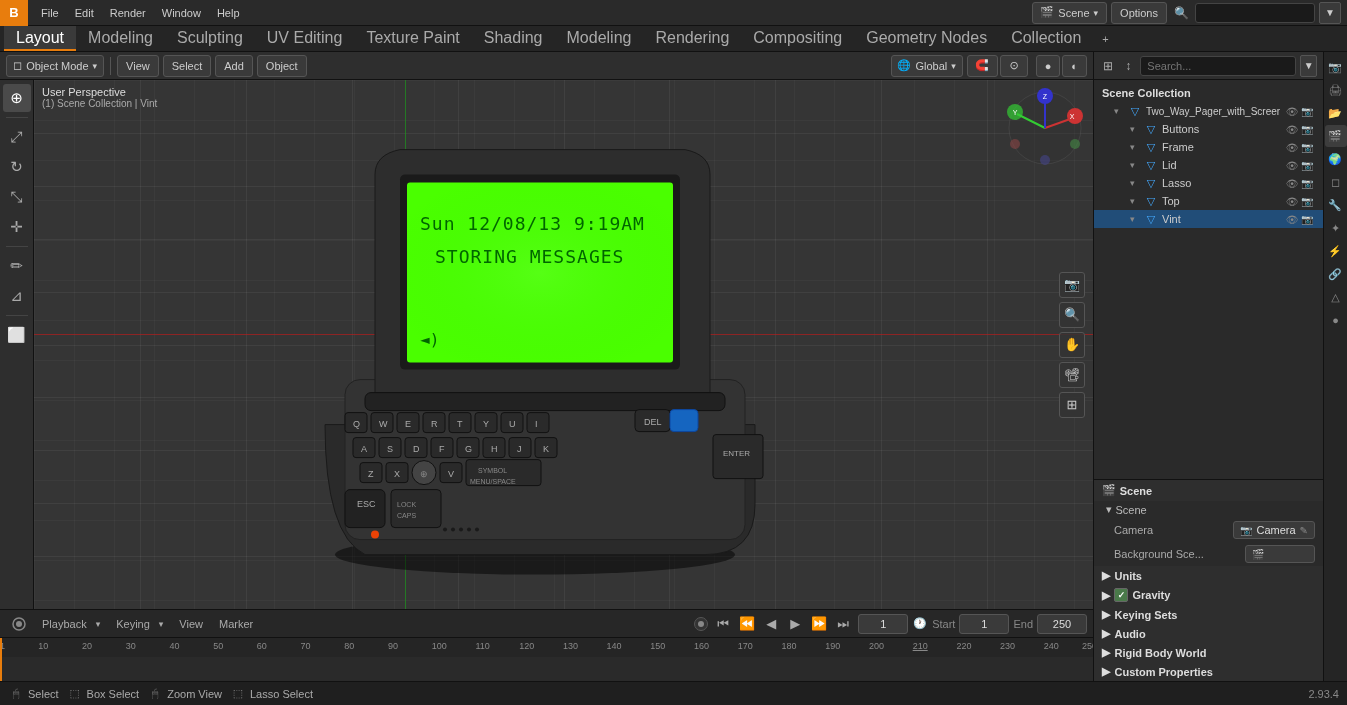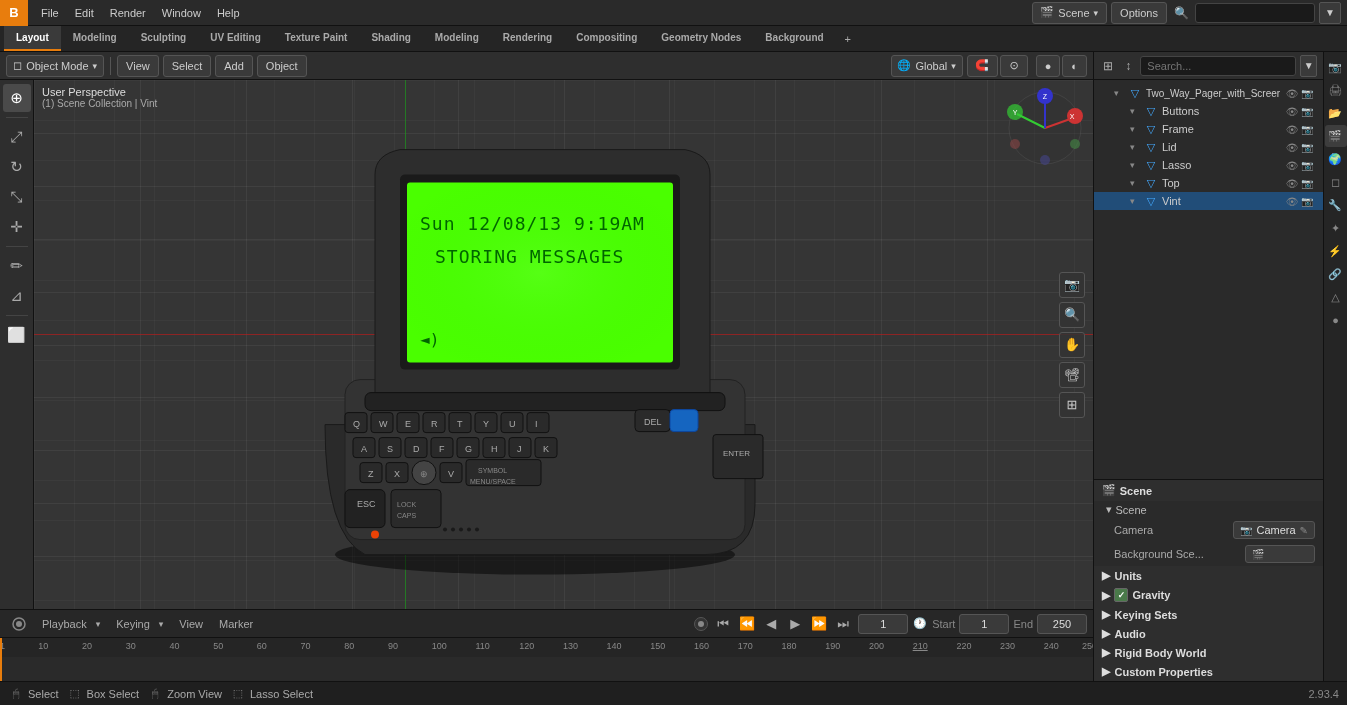--- a/index.html
+++ b/index.html
@@ -53,24 +53,23 @@
       display: flex;
       align-items: stretch;
       border-bottom: 1px solid #111;
       padding: 0 4px;
     }
     .ws-tab {
       padding: 0 12px;
       display: flex;
       align-items: center;
       cursor: pointer;
-      font-size: 10px;
+      font-size: 16px;
       color: #aaa;
       border-bottom: 2px solid transparent;
-      font-weight: bold;
     }
     .ws-tab.active {
       color: #fff;
       background: #3a3a3a;
       border-bottom: 2px solid #e87d0d;
     }
     .ws-tab-plus {
       width: 24px;
       display: flex;
       align-items: center;
@@ -605,21 +604,21 @@
     <div class="ws-tab active">Layout</div>
     <div class="ws-tab">Modeling</div>
     <div class="ws-tab">Sculpting</div>
     <div class="ws-tab">UV Editing</div>
     <div class="ws-tab">Texture Paint</div>
     <div class="ws-tab">Shading</div>
     <div class="ws-tab">Modeling</div>
     <div class="ws-tab">Rendering</div>
     <div class="ws-tab">Compositing</div>
     <div class="ws-tab">Geometry Nodes</div>
-    <div class="ws-tab">Background</div>
+    <div class="ws-tab">Collection</div>
     <div class="ws-tab-plus">+</div>
   </div>
 
   <div id="content-area">
 
     <div id="viewport-area">
 
       <div id="header-toolbar">
         <div class="toolbar-dropdown">
           <span>◻</span>
@@ -940,20 +939,21 @@
     <div id="right-panel">
 
       <div id="right-panel-top">
         <div class="rp-icon-btn">⊞</div>
         <div class="rp-icon-btn">↕</div>
         <input type="text" class="rp-search" placeholder="Search..." style="">
         <div class="rp-filter-btn">▼</div>
       </div>
 
       <div id="outliner">
+        <div class="outliner-header">Scene Collection</div>
 
         <div class="outliner-item outliner-indent">
           <span class="outliner-arrow">▾</span>
           <span class="outliner-icon" style="color:#4af;">▽</span>
           <span class="outliner-label" style="font-size:10px;">Two_Way_Pager_with_Screer</span>
           <div class="outliner-actions">
             <span class="oa-btn">👁</span>
             <span class="oa-btn">📷</span>
           </div>
         </div>

